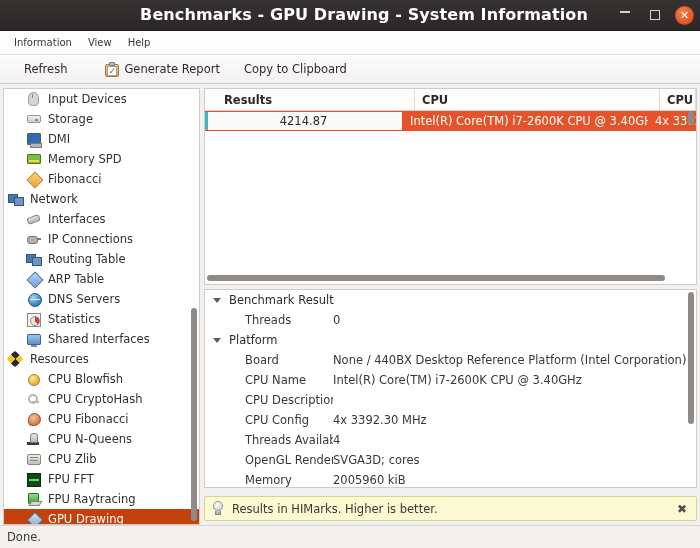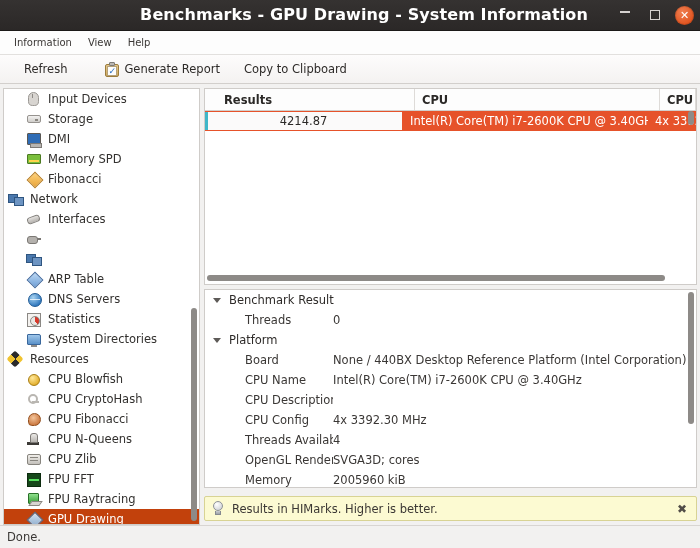--- a/index.html
+++ b/index.html
@@ -448,26 +448,28 @@
           <div class="tree-row level1">
             <span class="ticon">
               <span class="ic-cable"></span>
             </span>
             <span class="tlabel">Interfaces</span>
           </div>
           <div class="tree-row level1">
             <span class="ticon">
               <span class="ic-plug"></span>
             </span>
+            <span class="tlabel">IP Connections</span>
           </div>
           <div class="tree-row level1">
             <span class="ticon">
               <span class="ic-net-a"></span>
               <span class="ic-net-b"></span>
             </span>
+            <span class="tlabel">Routing Table</span>
           </div>
           <div class="tree-row level1">
             <span class="ticon">
               <span class="ic-diamond blue"></span>
             </span>
             <span class="tlabel">ARP Table</span>
           </div>
           <div class="tree-row level1">
             <span class="ticon">
               <span class="ic-globe"></span>
@@ -477,21 +479,21 @@
           <div class="tree-row level1">
             <span class="ticon">
               <span class="ic-chart"></span>
             </span>
             <span class="tlabel">Statistics</span>
           </div>
           <div class="tree-row level1">
             <span class="ticon">
               <span class="ic-folder"></span>
             </span>
-            <span class="tlabel">System Directories</span>
+            <span class="tlabel">Shared Interfaces</span>
           </div>
           <div class="tree-row level0">
             <span class="ticon">
               <span class="ic-bench"></span>
             </span>
             <span class="tlabel">Resources</span>
           </div>
           <div class="tree-row level1">
             <span class="ticon">
               <span class="ic-fish"></span>

